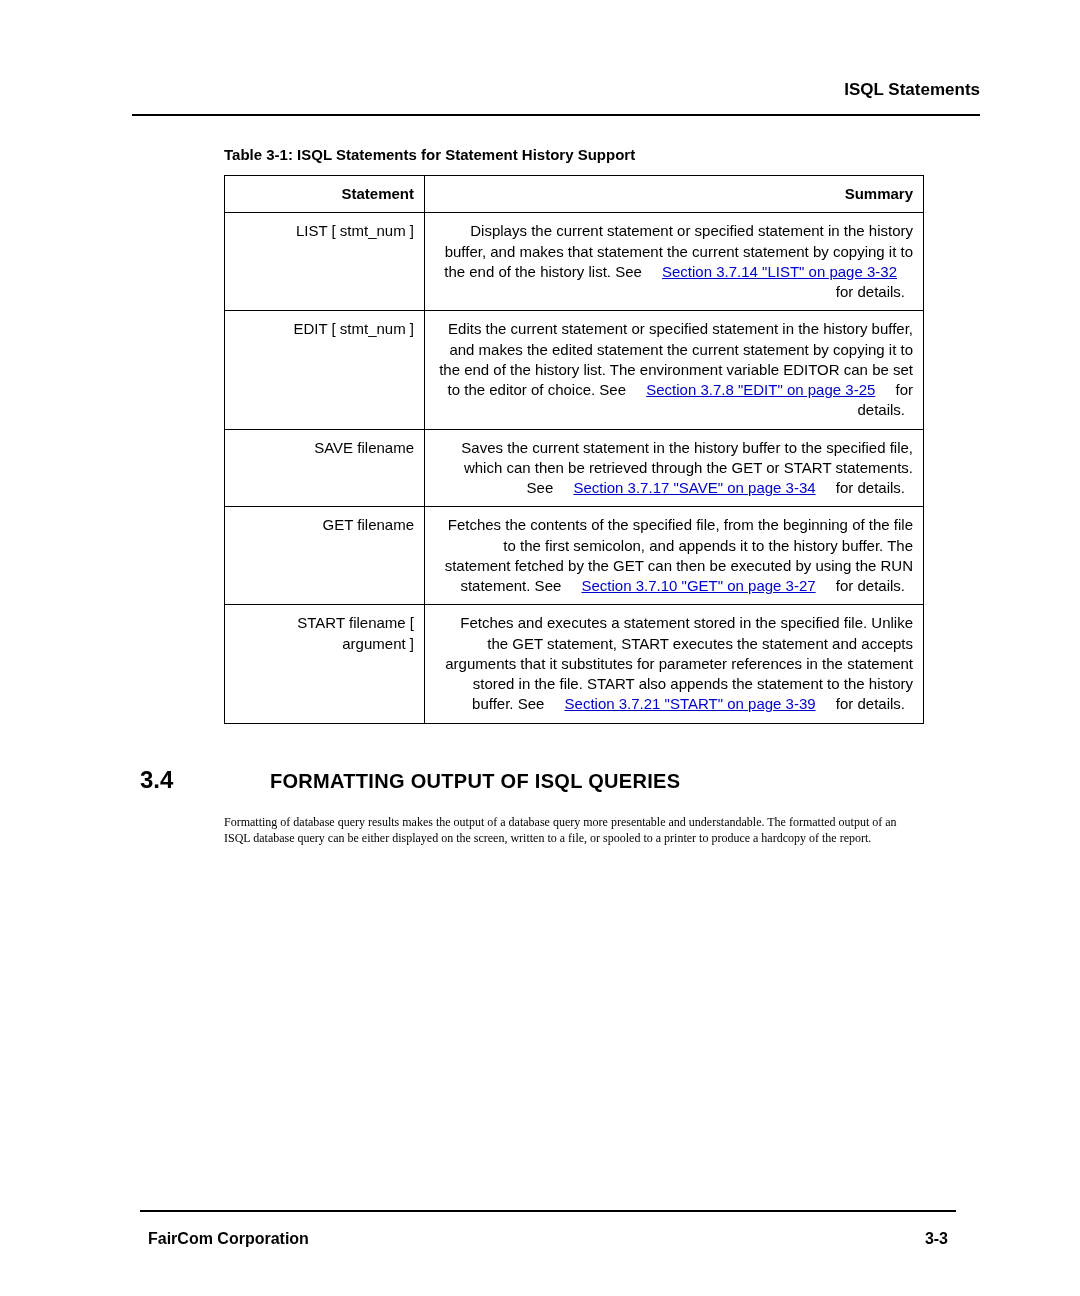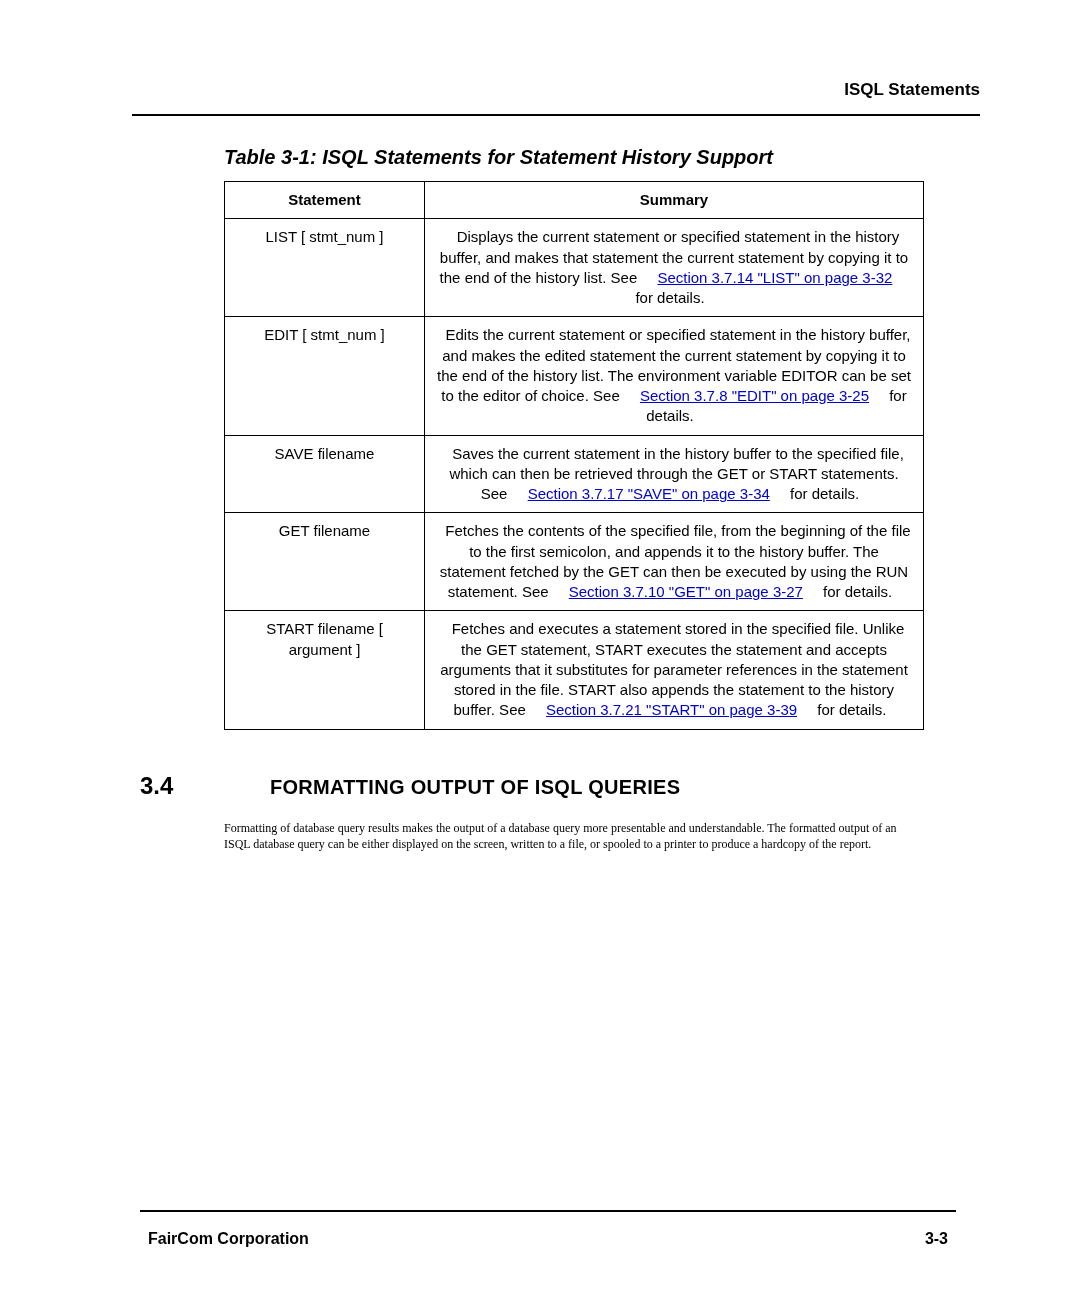--- a/index.html
+++ b/index.html
@@ -22,37 +22,36 @@
     font-size: 17px;
     margin-bottom: 14px;
   }
   .header-rule {
     border: none;
     border-top: 2px solid #000;
     margin-bottom: 30px;
   }
   .table-caption {
     font-weight: bold;
-    font-size: 20px;
+    font-size: 15px;
     margin-left: 100px;
     margin-bottom: 12px;
-    font-style: italic;
   }
   table.main-table {
     border-collapse: collapse;
     margin-left: 100px;
     width: 700px;
   }
   table.main-table th, table.main-table td {
     border: 1px solid #000;
     padding: 8px 10px;
     vertical-align: top;
     font-size: 15px;
     line-height: 1.35;
-    text-align: center;
+    text-align: right;
   }
   table.main-table th {
     font-weight: bold;
   }
   table.main-table th:first-child,
   table.main-table td:first-child {
     width: 200px;
   }
   .xref {
     color: #0000cc;

